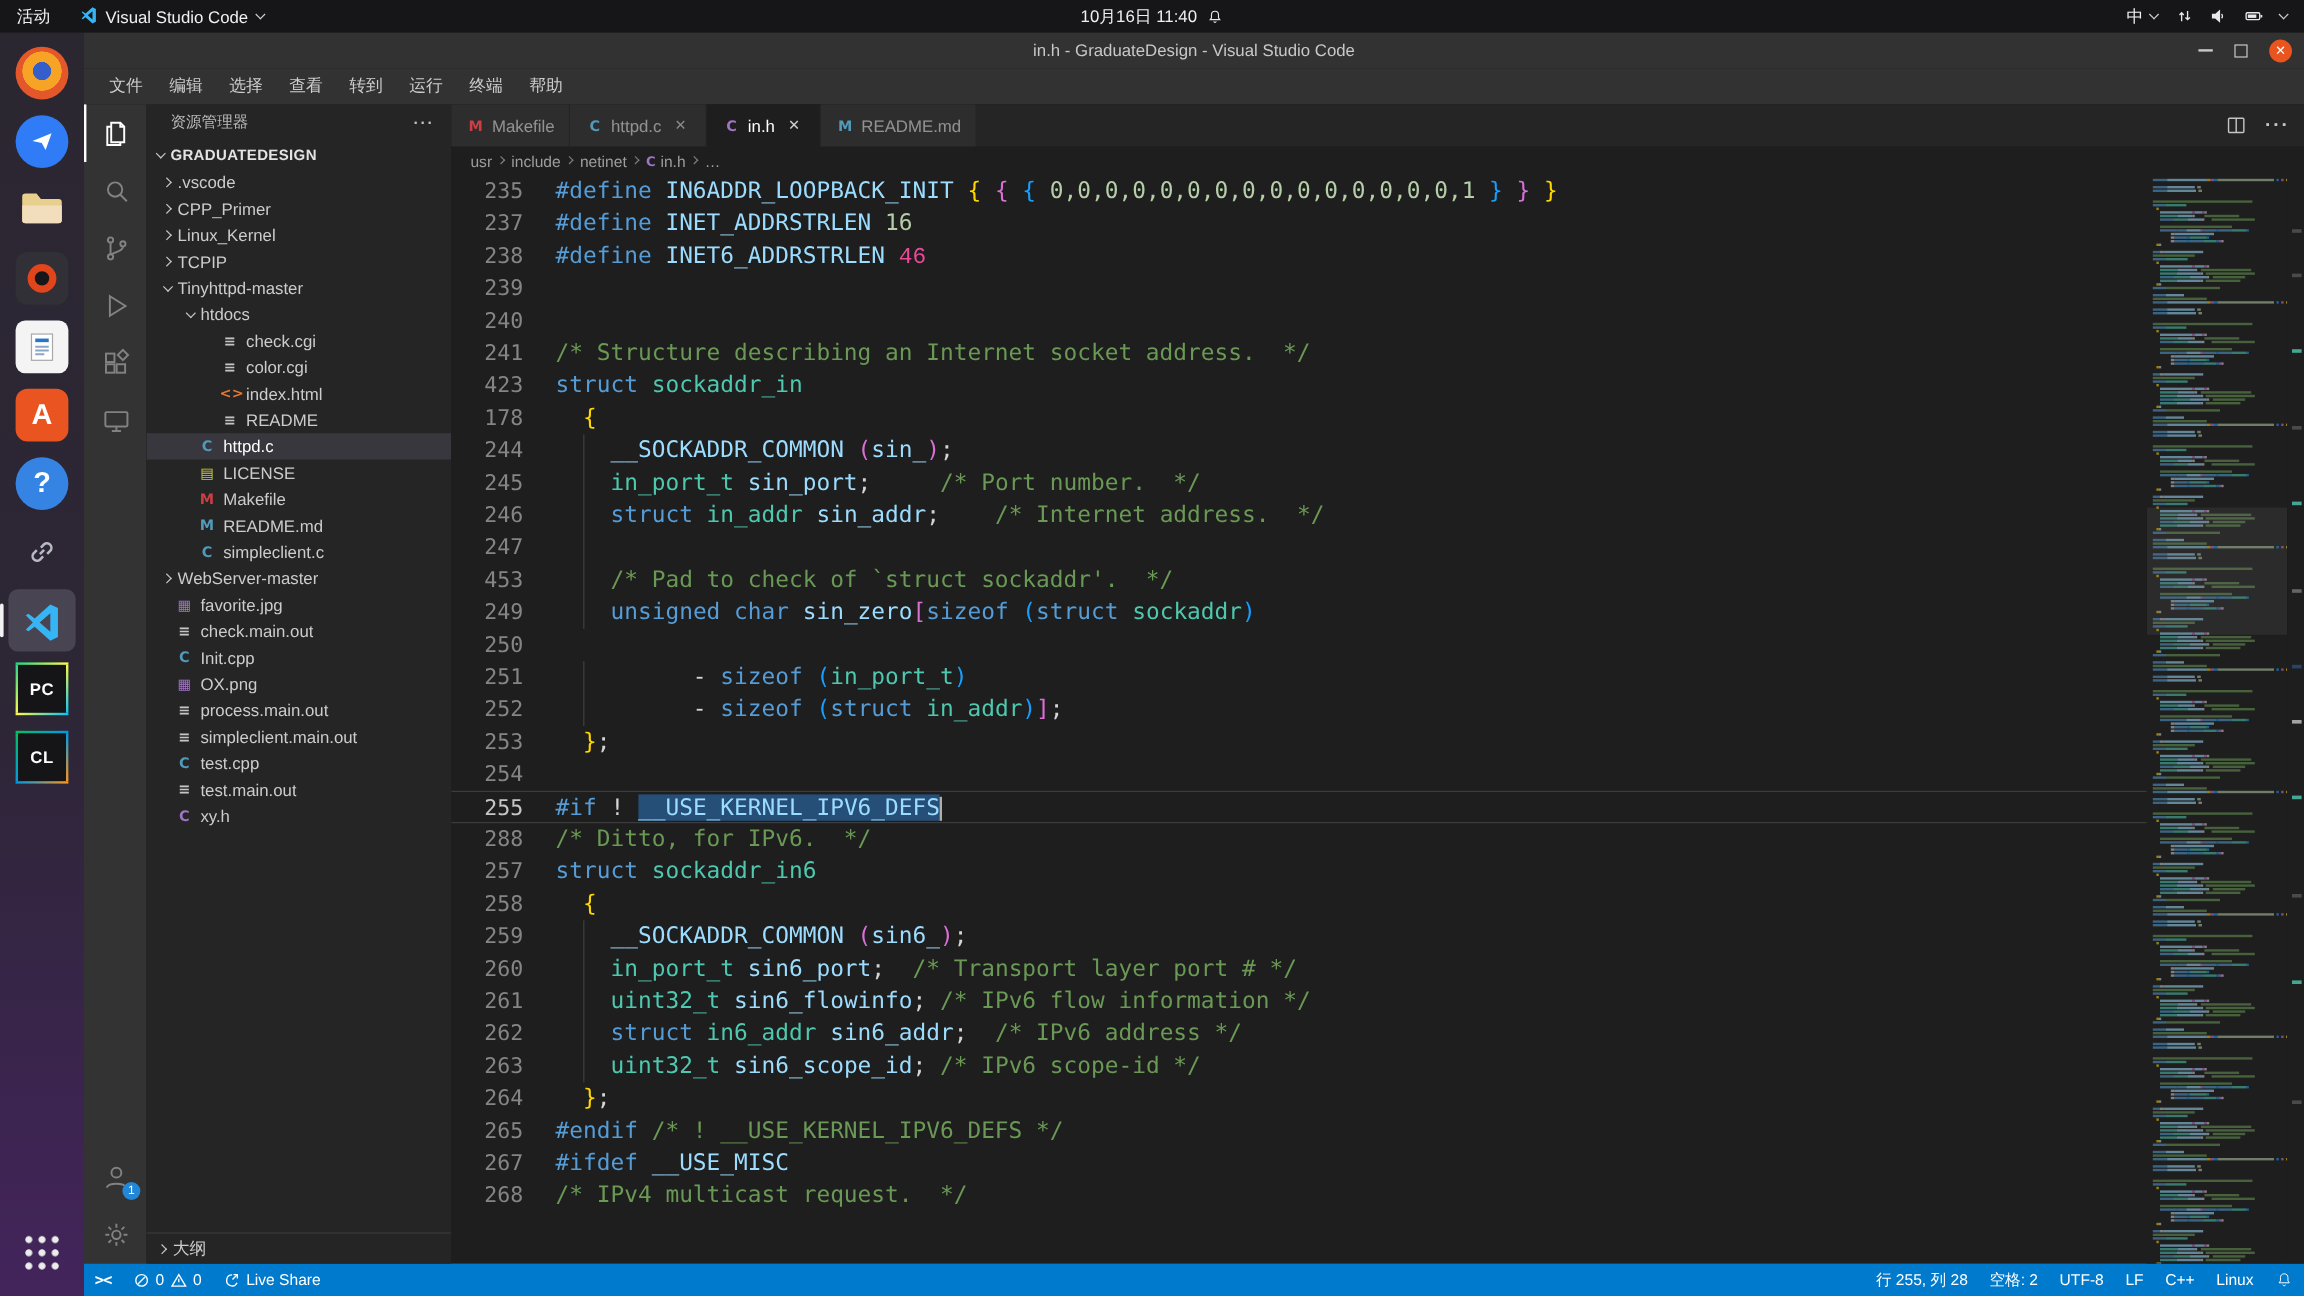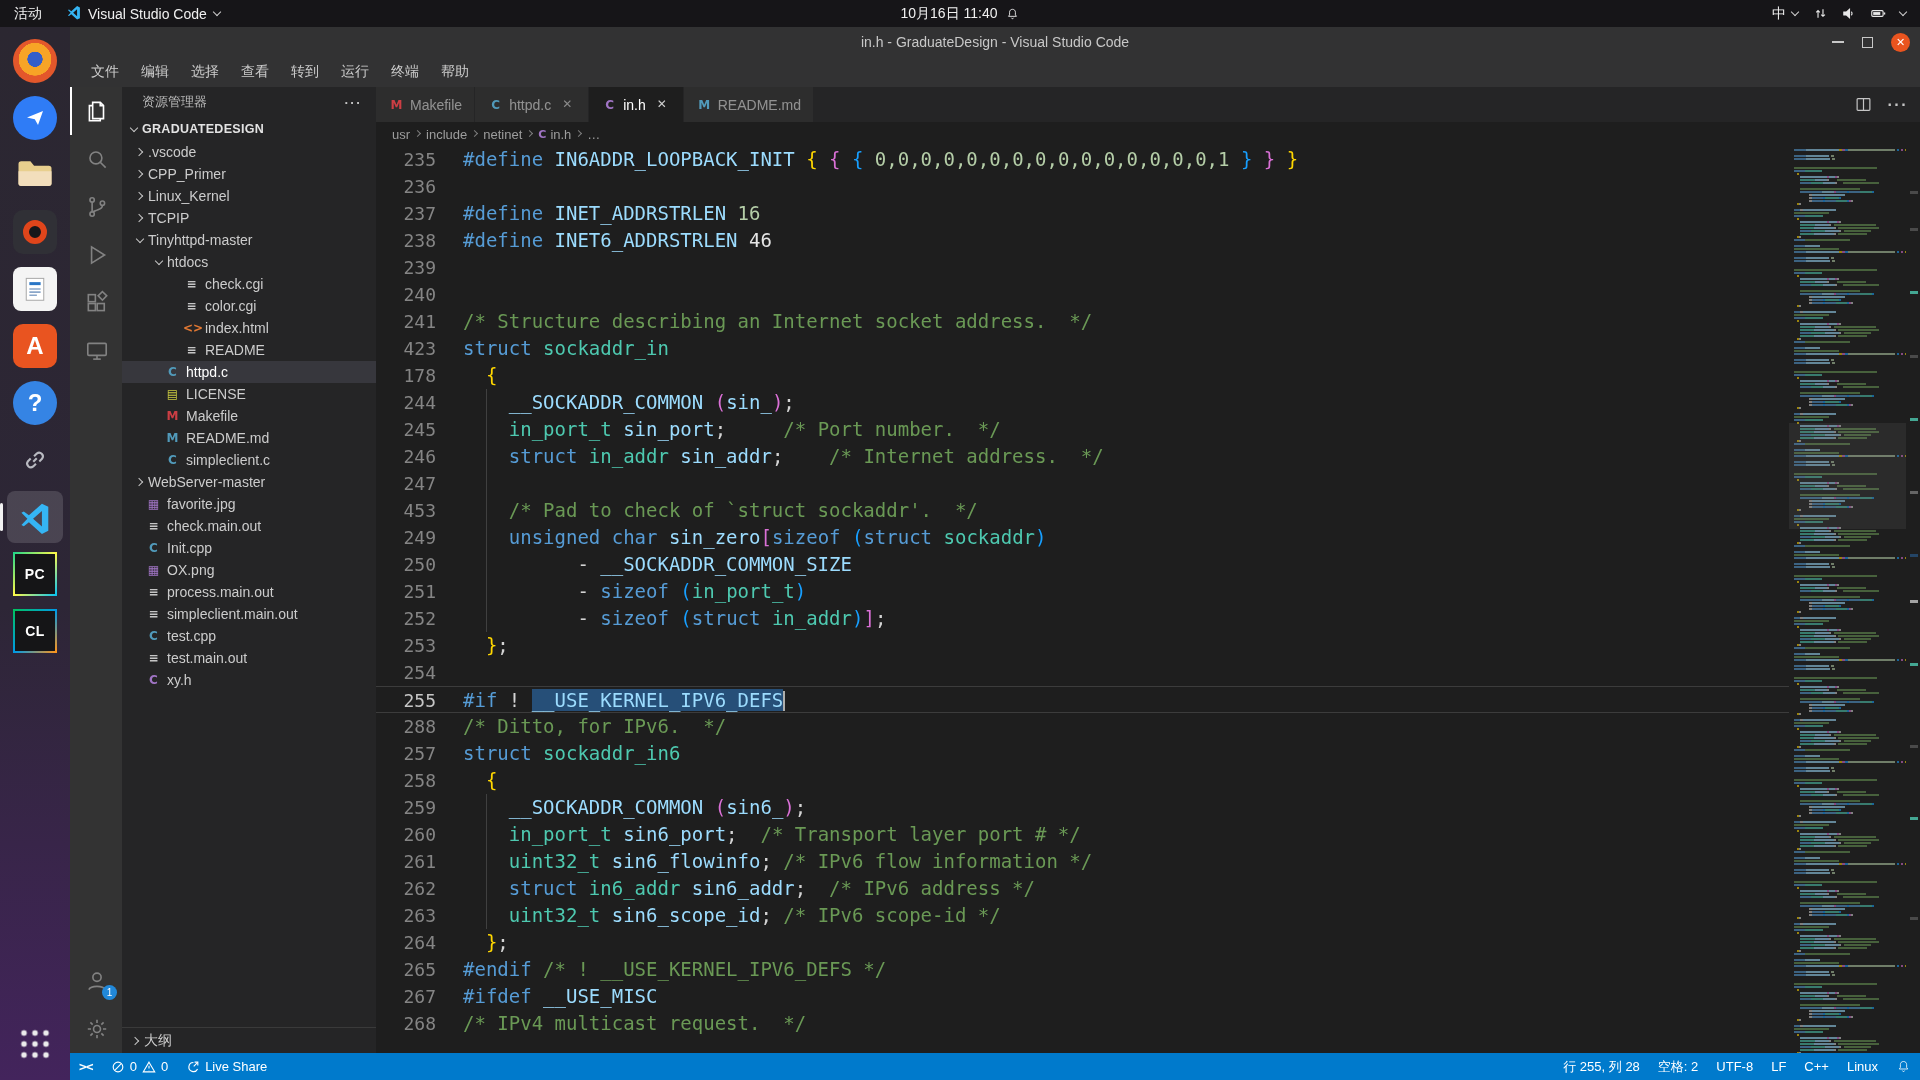--- a/index.html
+++ b/index.html
@@ -503,35 +503,34 @@
                 <span>in.h</span>
               </span>
               <span class="bc-sep" data-name="chevron-right-icon"></span>
               <span class="bc-item" data-name="breadcrumb-item-4">
                 <span>…</span>
               </span>
             </div>
           <div class="editor-wrap" data-name="editor">
             <div class="code" id="code" data-name="code-area">
                 <div class="line" data-name="code-line-235"><span class="ln" data-name="line-number">235</span><span class="lcode" data-name="line-content"><span style="color: rgb(86, 156, 214);">#define </span><span style="color: rgb(156, 220, 254);">IN6ADDR_LOOPBACK_INIT </span><span style="color: rgb(255, 215, 0);">{ </span><span style="color: rgb(218, 112, 214);">{ </span><span style="color: rgb(23, 159, 255);">{ </span><span style="color: rgb(181, 206, 168);">0,0,0,0,0,0,0,0,0,0,0,0,0,0,0,1</span><span style="color: rgb(212, 212, 212);"> </span><span style="color: rgb(23, 159, 255);">}</span><span style="color: rgb(212, 212, 212);"> </span><span style="color: rgb(218, 112, 214);">}</span><span style="color: rgb(212, 212, 212);"> </span><span style="color: rgb(255, 215, 0);">}</span></span></div>
-                <div class="line" data-name="code-line-236"><span class="ln" data-name="line-number">236</span><span class="lcode" data-name="line-content"></span></div>
                 <div class="line" data-name="code-line-237"><span class="ln" data-name="line-number">237</span><span class="lcode" data-name="line-content"><span style="color: rgb(86, 156, 214);">#define </span><span style="color: rgb(156, 220, 254);">INET_ADDRSTRLEN</span><span style="color: rgb(212, 212, 212);"> </span><span style="color: rgb(181, 206, 168);">16</span></span></div>
-                <div class="line" data-name="code-line-238"><span class="ln" data-name="line-number">238</span><span class="lcode" data-name="line-content"><span style="color: rgb(86, 156, 214);">#define </span><span style="color: rgb(156, 220, 254);">INET6_ADDRSTRLEN</span><span style="color: rgb(212, 212, 212);"> </span><span style="color: #e5e5e5;">46</span></span></div>
+                <div class="line" data-name="code-line-238"><span class="ln" data-name="line-number">238</span><span class="lcode" data-name="line-content"><span style="color: rgb(86, 156, 214);">#define </span><span style="color: rgb(156, 220, 254);">INET6_ADDRSTRLEN</span><span style="color: rgb(212, 212, 212);"> </span><span style="color: #ec4899; font-family: Liberation Mono, monospace;">46</span></span></div>
                 <div class="line" data-name="code-line-239"><span class="ln" data-name="line-number">239</span><span class="lcode" data-name="line-content"></span></div>
                 <div class="line" data-name="code-line-240"><span class="ln" data-name="line-number">240</span><span class="lcode" data-name="line-content"></span></div>
                 <div class="line" data-name="code-line-241"><span class="ln" data-name="line-number">241</span><span class="lcode" data-name="line-content"><span style="color: rgb(106, 153, 85);">/* Structure describing an Internet socket address.  */</span></span></div>
                 <div class="line" data-name="code-line-242"><span class="ln" data-name="line-number">423</span><span class="lcode" data-name="line-content"><span style="color: rgb(86, 156, 214);">struct </span><span style="color: rgb(78, 201, 176);">sockaddr_in</span></span></div>
                 <div class="line" data-name="code-line-243"><span class="ln" data-name="line-number">178</span><span class="lcode" data-name="line-content"><span style="color: rgb(212, 212, 212);">  </span><span style="color: rgb(255, 215, 0);">{</span></span></div>
                 <div class="line" data-name="code-line-244"><span class="ln" data-name="line-number">244</span><span class="lcode" data-name="line-content"><span class="guide"></span><span style="color: rgb(212, 212, 212);">    </span><span style="color: rgb(156, 220, 254);">__SOCKADDR_COMMON </span><span style="color: rgb(218, 112, 214);">(</span><span style="color: rgb(156, 220, 254);">sin_</span><span style="color: rgb(218, 112, 214);">)</span><span style="color: rgb(212, 212, 212);">;</span></span></div>
                 <div class="line" data-name="code-line-245"><span class="ln" data-name="line-number">245</span><span class="lcode" data-name="line-content"><span class="guide"></span><span style="color: rgb(212, 212, 212);">    </span><span style="color: rgb(78, 201, 176);">in_port_t </span><span style="color: rgb(156, 220, 254);">sin_port</span><span style="color: rgb(212, 212, 212);">;</span><span style="color: rgb(212, 212, 212);">     </span><span style="color: rgb(106, 153, 85);">/* Port number.  */</span></span></div>
                 <div class="line" data-name="code-line-246"><span class="ln" data-name="line-number">246</span><span class="lcode" data-name="line-content"><span class="guide"></span><span style="color: rgb(212, 212, 212);">    </span><span style="color: rgb(86, 156, 214);">struct </span><span style="color: rgb(78, 201, 176);">in_addr </span><span style="color: rgb(156, 220, 254);">sin_addr</span><span style="color: rgb(212, 212, 212);">;</span><span style="color: rgb(212, 212, 212);">    </span><span style="color: rgb(106, 153, 85);">/* Internet address.  */</span></span></div>
                 <div class="line" data-name="code-line-247"><span class="ln" data-name="line-number">247</span><span class="lcode" data-name="line-content"><span class="guide"></span></span></div>
                 <div class="line" data-name="code-line-248"><span class="ln" data-name="line-number">453</span><span class="lcode" data-name="line-content"><span class="guide"></span><span style="color: rgb(212, 212, 212);">    </span><span style="color: rgb(106, 153, 85);">/* Pad to check of `struct sockaddr'.  */</span></span></div>
                 <div class="line" data-name="code-line-249"><span class="ln" data-name="line-number">249</span><span class="lcode" data-name="line-content"><span class="guide"></span><span style="color: rgb(212, 212, 212);">    </span><span style="color: rgb(86, 156, 214);">unsigned </span><span style="color: rgb(86, 156, 214);">char </span><span style="color: rgb(156, 220, 254);">sin_zero</span><span style="color: rgb(218, 112, 214);">[</span><span style="color: rgb(86, 156, 214);">sizeof </span><span style="color: rgb(23, 159, 255);">(</span><span style="color: rgb(86, 156, 214);">struct </span><span style="color: rgb(78, 201, 176);">sockaddr</span><span style="color: rgb(23, 159, 255);">)</span></span></div>
-                <div class="line" data-name="code-line-250"><span class="ln" data-name="line-number">250</span><span class="lcode" data-name="line-content"><span class="guide"></span><span style="color: rgb(212, 212, 212);">          </span><span style="color: rgb(212, 212, 212);">- </span><span style="color: rgb(156, 220, 254);">__SOCKADDR_COMMON_SIZE</span></span></div>
+                <div class="line" data-name="code-line-250"><span class="ln" data-name="line-number">250</span></div>
                 <div class="line" data-name="code-line-251"><span class="ln" data-name="line-number">251</span><span class="lcode" data-name="line-content"><span class="guide"></span><span style="color: rgb(212, 212, 212);">          </span><span style="color: rgb(212, 212, 212);">- </span><span style="color: rgb(86, 156, 214);">sizeof </span><span style="color: rgb(23, 159, 255);">(</span><span style="color: rgb(78, 201, 176);">in_port_t</span><span style="color: rgb(23, 159, 255);">)</span></span></div>
                 <div class="line" data-name="code-line-252"><span class="ln" data-name="line-number">252</span><span class="lcode" data-name="line-content"><span class="guide"></span><span style="color: rgb(212, 212, 212);">          </span><span style="color: rgb(212, 212, 212);">- </span><span style="color: rgb(86, 156, 214);">sizeof </span><span style="color: rgb(23, 159, 255);">(</span><span style="color: rgb(86, 156, 214);">struct </span><span style="color: rgb(78, 201, 176);">in_addr</span><span style="color: rgb(23, 159, 255);">)</span><span style="color: rgb(218, 112, 214);">]</span><span style="color: rgb(212, 212, 212);">;</span></span></div>
                 <div class="line" data-name="code-line-253"><span class="ln" data-name="line-number">253</span><span class="lcode" data-name="line-content"><span style="color: rgb(212, 212, 212);">  </span><span style="color: rgb(255, 215, 0);">}</span><span style="color: rgb(212, 212, 212);">;</span></span></div>
                 <div class="line" data-name="code-line-254"><span class="ln" data-name="line-number">254</span><span class="lcode" data-name="line-content"></span></div>
                 <div class="line current" data-name="code-line-255"><span class="ln" data-name="line-number">255</span><span class="lcode" data-name="line-content"><span style="color: rgb(86, 156, 214);">#if </span><span style="color: rgb(212, 212, 212);">! </span><span class="sel" style="color: rgb(156, 220, 254);">__USE_KERNEL_IPV6_DEFS</span><span class="cursor" data-name="text-cursor"></span></span></div>
                 <div class="line" data-name="code-line-256"><span class="ln" data-name="line-number">288</span><span class="lcode" data-name="line-content"><span style="color: rgb(106, 153, 85);">/* Ditto, for IPv6.  */</span></span></div>
                 <div class="line" data-name="code-line-257"><span class="ln" data-name="line-number">257</span><span class="lcode" data-name="line-content"><span style="color: rgb(86, 156, 214);">struct </span><span style="color: rgb(78, 201, 176);">sockaddr_in6</span></span></div>
                 <div class="line" data-name="code-line-258"><span class="ln" data-name="line-number">258</span><span class="lcode" data-name="line-content"><span style="color: rgb(212, 212, 212);">  </span><span style="color: rgb(255, 215, 0);">{</span></span></div>
                 <div class="line" data-name="code-line-259"><span class="ln" data-name="line-number">259</span><span class="lcode" data-name="line-content"><span class="guide"></span><span style="color: rgb(212, 212, 212);">    </span><span style="color: rgb(156, 220, 254);">__SOCKADDR_COMMON </span><span style="color: rgb(218, 112, 214);">(</span><span style="color: rgb(156, 220, 254);">sin6_</span><span style="color: rgb(218, 112, 214);">)</span><span style="color: rgb(212, 212, 212);">;</span></span></div>
                 <div class="line" data-name="code-line-260"><span class="ln" data-name="line-number">260</span><span class="lcode" data-name="line-content"><span class="guide"></span><span style="color: rgb(212, 212, 212);">    </span><span style="color: rgb(78, 201, 176);">in_port_t </span><span style="color: rgb(156, 220, 254);">sin6_port</span><span style="color: rgb(212, 212, 212);">;</span><span style="color: rgb(212, 212, 212);">  </span><span style="color: rgb(106, 153, 85);">/* Transport layer port # */</span></span></div>

